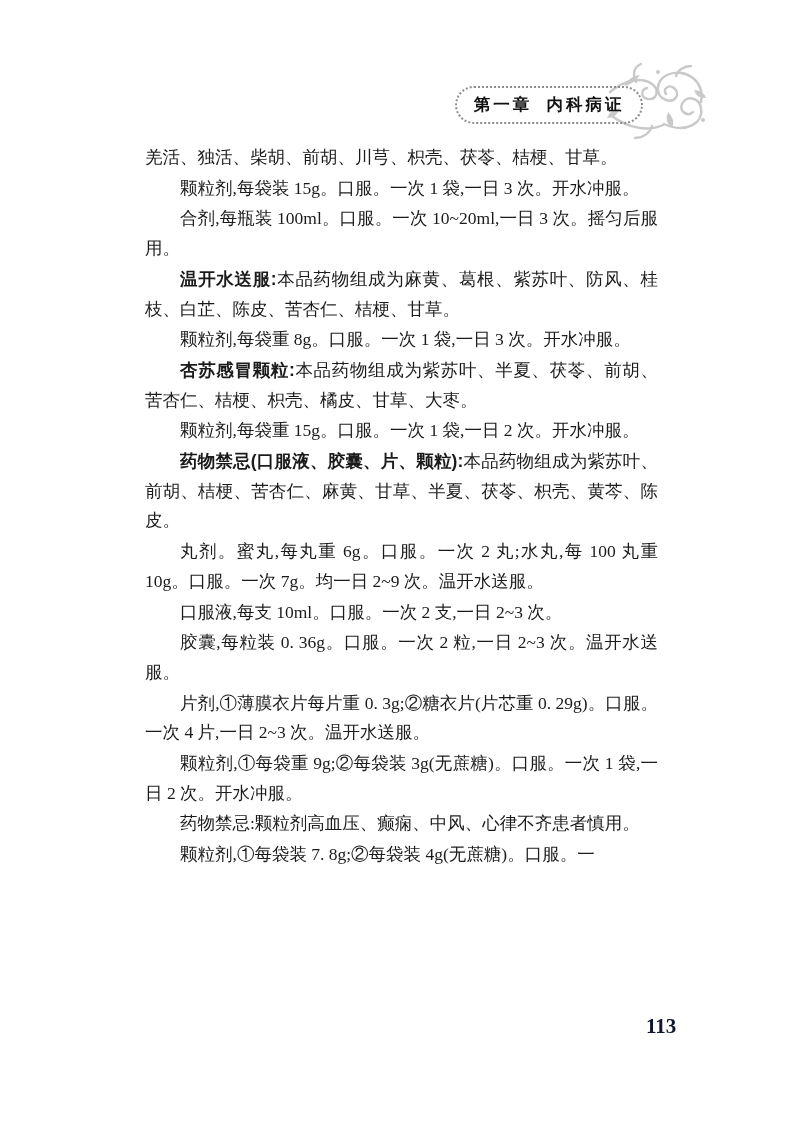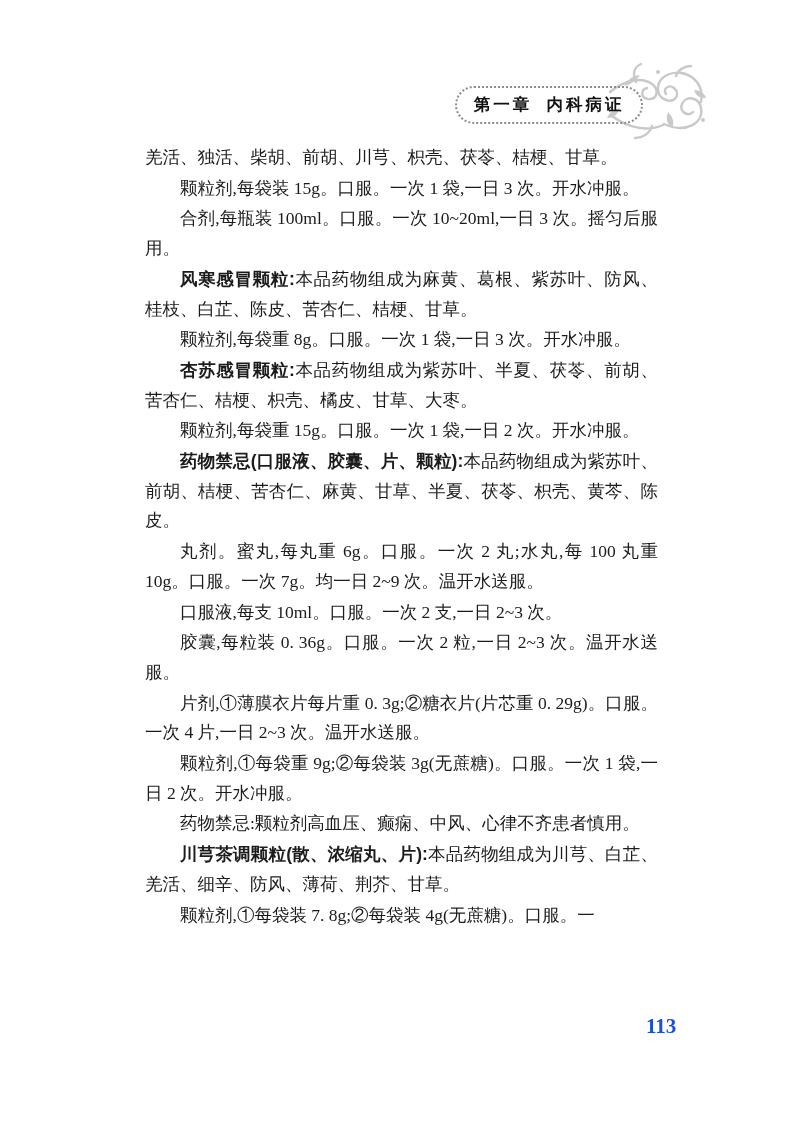--- a/index.html
+++ b/index.html
@@ -71,21 +71,21 @@
     font-family: "Liberation Sans", "DejaVu Sans", sans-serif;
     font-weight: bold;
   }
   
   .page-number {
     position: absolute;
     left: 646px;
     top: 1014px;
     font-size: 21px;
     font-weight: bold;
-    color: #1d4ed8;
+    color: #0f172a;
     font-family: "Liberation Serif", "DejaVu Serif", serif;
   }
 </style>
 </head>
 <body>
 
 <div class="page">
 
   <svg class="ornament" viewBox="0 0 102 78" xmlns="http://www.w3.org/2000/svg" aria-hidden="true">
     <g fill="none" stroke="#c9c9c9" stroke-width="2.4" stroke-linecap="round">
@@ -109,30 +109,29 @@
   </svg>
 
   <div class="header-box">
     <span class="header-title">第一章  内科病证</span>
   </div>
 
   <div class="content">
       <p class="">羌活、独活、柴胡、前胡、川芎、枳壳、茯苓、桔梗、甘草。</p>
       <p class="indent">颗粒剂,每袋装 15g。口服。一次 1 袋,一日 3 次。开水冲服。</p>
       <p class="indent">合剂,每瓶装 100ml。口服。一次 10~20ml,一日 3 次。摇匀后服用。</p>
-      <p class="indent"><b class="lead">风寒感冒颗粒:</b>本品药物组成为麻黄、葛根、紫苏叶、防风、桂枝、白芷、陈皮、苦杏仁、桔梗、甘草。</p>
+      <p class="indent"><b class="lead">温开水送服:</b>本品药物组成为麻黄、葛根、紫苏叶、防风、桂枝、白芷、陈皮、苦杏仁、桔梗、甘草。</p>
       <p class="indent">颗粒剂,每袋重 8g。口服。一次 1 袋,一日 3 次。开水冲服。</p>
       <p class="indent"><b class="lead">杏苏感冒颗粒:</b>本品药物组成为紫苏叶、半夏、茯苓、前胡、苦杏仁、桔梗、枳壳、橘皮、甘草、大枣。</p>
       <p class="indent">颗粒剂,每袋重 15g。口服。一次 1 袋,一日 2 次。开水冲服。</p>
       <p class="indent"><b class="lead">药物禁忌(口服液、胶囊、片、颗粒):</b>本品药物组成为紫苏叶、前胡、桔梗、苦杏仁、麻黄、甘草、半夏、茯苓、枳壳、黄芩、陈皮。</p>
       <p class="indent">丸剂。蜜丸,每丸重 6g。口服。一次 2 丸;水丸,每 100 丸重 10g。口服。一次 7g。均一日 2~9 次。温开水送服。</p>
       <p class="indent">口服液,每支 10ml。口服。一次 2 支,一日 2~3 次。</p>
       <p class="indent">胶囊,每粒装 0. 36g。口服。一次 2 粒,一日 2~3 次。温开水送服。</p>
       <p class="indent">片剂,①薄膜衣片每片重 0. 3g;②糖衣片(片芯重 0. 29g)。口服。一次 4 片,一日 2~3 次。温开水送服。</p>
       <p class="indent">颗粒剂,①每袋重 9g;②每袋装 3g(无蔗糖)。口服。一次 1 袋,一日 2 次。开水冲服。</p>
       <p class="indent">药物禁忌:颗粒剂高血压、癫痫、中风、心律不齐患者慎用。</p>
-      <p class="indent"><b class="lead">川芎茶调颗粒(散、浓缩丸、片):</b>本品药物组成为川芎、白芷、羌活、细辛、防风、薄荷、荆芥、甘草。</p>
       <p class="indent">颗粒剂,①每袋装 7. 8g;②每袋装 4g(无蔗糖)。口服。一</p>
     </div>
 
   <div class="page-number">113</div>
 
 </div>
 
 </body></html>

